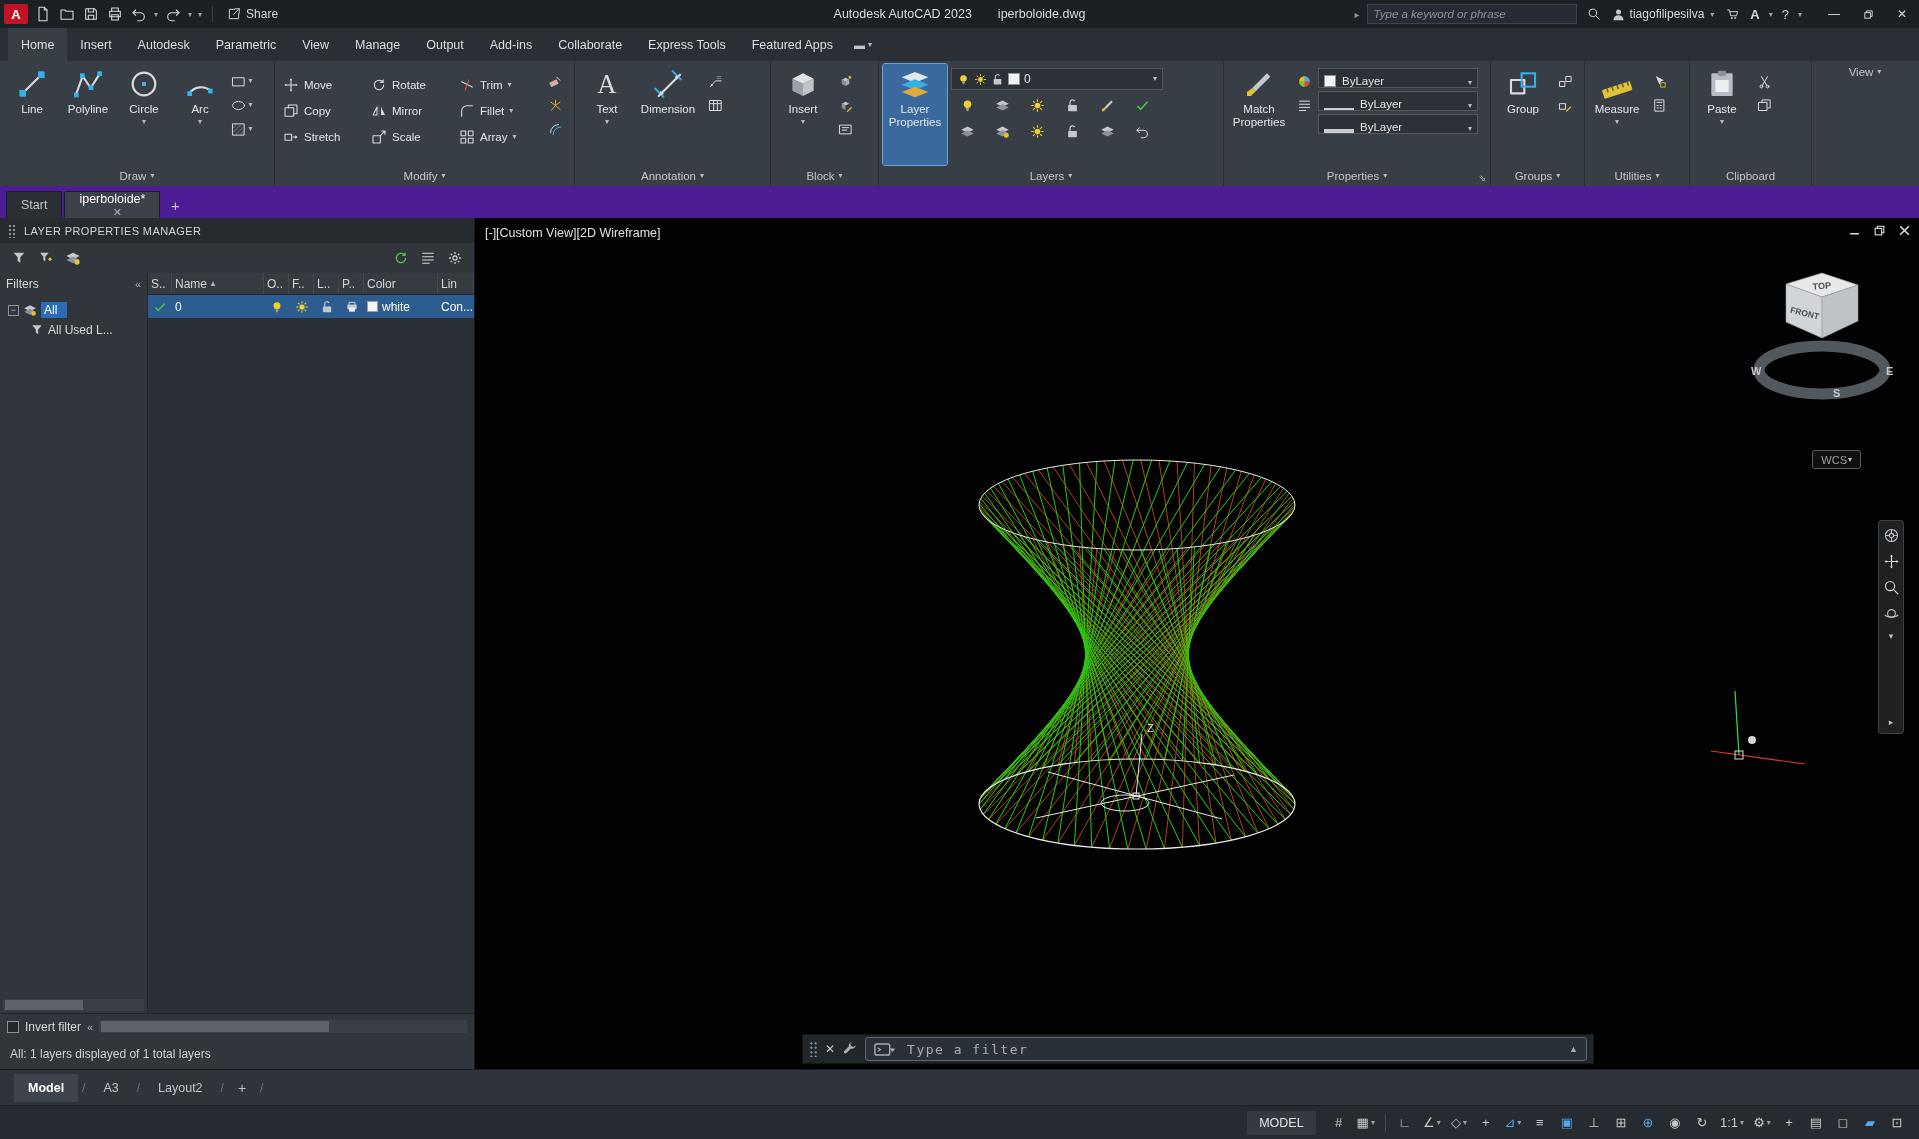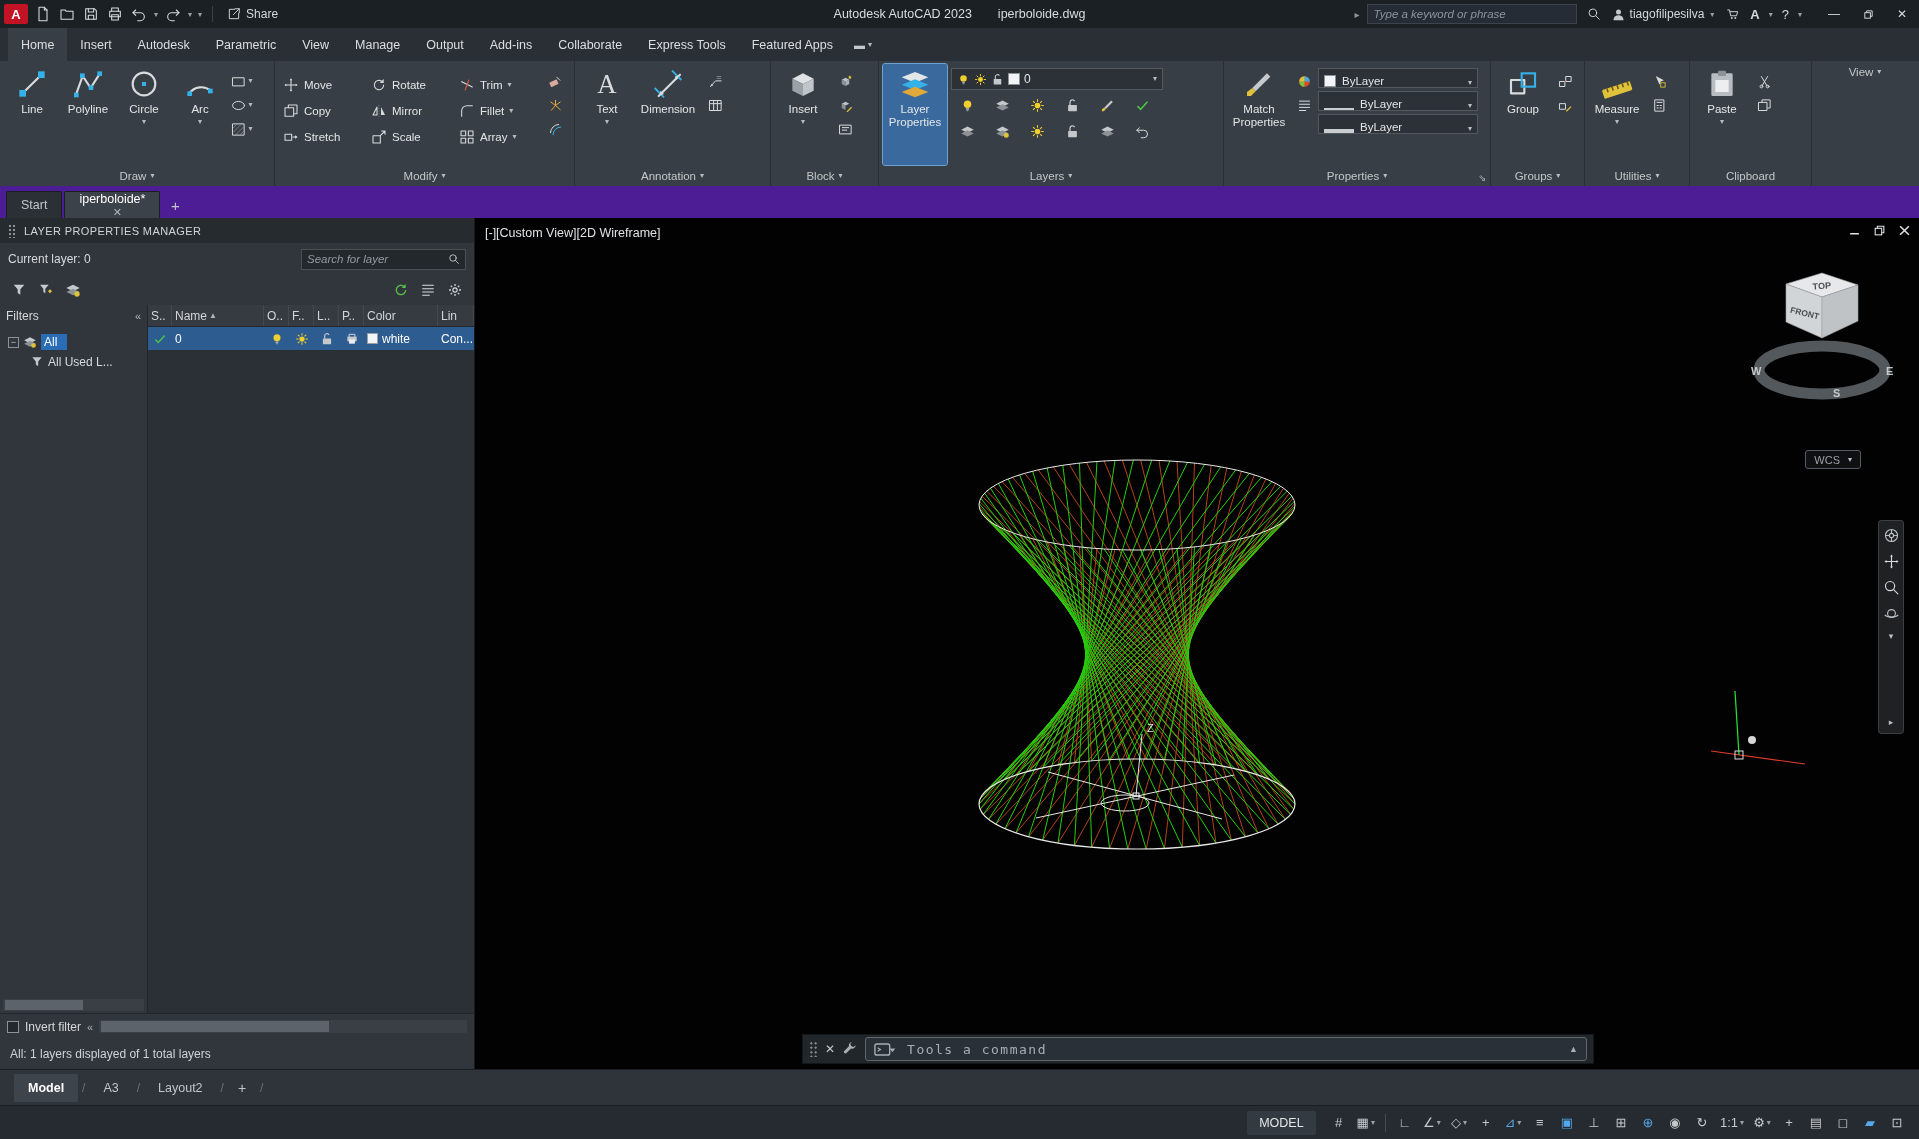--- a/index.html
+++ b/index.html
@@ -119,21 +119,21 @@
 .invert-row .hscroll{flex:1;height:13px;margin:0;}
 .pal-status{height:30px;display:flex;align-items:center;padding:0 10px;font-size:12px;color:#cfd3d6;}
 
 
 .viewport{flex:1;position:relative;background:#020202;overflow:hidden;}
 #scene{position:absolute;inset:0;width:100%;height:100%;}
 .vp-label{position:absolute;left:10px;top:8px;color:#dfe3e6;font-size:12.5px;z-index:3;}
 .vp-controls{position:absolute;right:8px;top:6px;display:flex;gap:12px;z-index:3;}
 .vp-controls .ibtn{width:13px;height:13px;}
 .viewcube{position:absolute;right:12px;top:40px;width:170px;height:160px;z-index:2;}
-.wcs{position:absolute;right:58px;top:232px;height:19px;padding:0 8px;border:1px solid #565c62;border-radius:3px;color:#9aa0a6;font-size:11px;display:flex;align-items:center;gap:8px;background:rgba(40,44,48,.35);z-index:2;}
+.wcs{position:absolute;right:58px;top:232px;height:19px;padding:0 8px;border:1px solid #565c62;border-radius:3px;color:#9aa0a6;font-size:11px;display:flex;align-items:center;gap:1px;background:rgba(40,44,48,.35);z-index:2;}
 .navbar{position:absolute;right:15px;top:302px;width:26px;height:214px;background:rgba(66,70,75,.45);border:1px solid rgba(120,125,130,.35);border-radius:4px;display:flex;flex-direction:column;align-items:center;padding:6px 0;gap:9px;z-index:2;}
 .navbar .ibtn{width:17px;height:17px;}
 .nav-caret{color:#b9bfc4;font-size:9px;}
 .nav-flyout{margin-top:auto;color:#b9bfc4;font-size:9px;}
 .cmdline{position:absolute;left:327px;top:816px;width:792px;height:30px;display:flex;align-items:center;background:rgba(38,43,49,.88);border:1px solid #14171a;z-index:3;padding:0 6px;gap:7px;}
 .cmd-grip{width:9px;height:16px;background:radial-gradient(circle,#8d9298 1px,transparent 1.2px);background-size:4.5px 4.5px;}
 .cmd-x{color:#c6c9cc;font-size:12px;}
 .cmdline .ibtn{width:16px;height:16px;}
 .cmd-input{flex:1;height:24px;background:#2a3037;border:1px solid #61676d;border-radius:3px;display:flex;align-items:center;padding:0 8px;gap:9px;}
 .cmd-ico{width:24px;height:13px;}
@@ -927,32 +927,20 @@
     </span>
   <span class="ftab-add">+</span>
 </div>
 
 <div class="main">
 
   <div class="palette">
     <div class="pal-title">
       <span class="grip"></span>
       <span>LAYER PROPERTIES MANAGER</span>
-    </div>
-    <div class="pal-row2">
-      <span>Current layer: 0</span>
-      <span class="pal-search">
-        <input type="text" placeholder="Search for layer" style="">
-        <span class="icn">
-            <svg viewBox="0 0 24 24">
-              <circle cx="10" cy="10" r="6.5" stroke="#d8dbde" fill="none" stroke-width="1.6" stroke-linecap="round" stroke-linejoin="round"></circle>
-              <path d="M15 15l6 6" stroke="#d8dbde" fill="none" stroke-width="1.6" stroke-linecap="round" stroke-linejoin="round"></path>
-            </svg>
-          </span>
-      </span>
     </div>
     <div class="pal-toolbar">
       <span class="ibtn">
           <span class="icn">
             <svg viewBox="0 0 24 24">
               <path d="M4 4h16l-6 7v8l-4-2.5V11z" fill="#c6c9cc"></path>
             </svg>
           </span>
         </span>
       <span class="ibtn">
@@ -1336,21 +1324,21 @@
           </span>
         </span>
       <span class="cmd-input">
         <span class="icn cmd-ico">
             <svg viewBox="0 0 26 14">
               <rect x="1" y="1" width="16" height="12" rx="2" stroke="#a8aeb4" fill="none" stroke-width="1.5"></rect>
               <path d="M4 5l3 2-3 2" stroke="#a8aeb4" fill="none" stroke-width="1.3"></path>
               <path d="M20 5l3 4 3-4z" fill="#a8aeb4" transform="translate(-3 1)"></path>
             </svg>
           </span>
-        <span class="cmd-text">Tools a command</span>
+        <span class="cmd-text">Type a filter</span>
         <span class="cmd-caret">▲</span>
       </span>
     </div>
   </div>
 </div>
 
 <div class="layout-tabs">
   <span class="ltab active">Model</span>
   <span class="lt-sep">/</span>
   <span class="ltab">A3</span>

